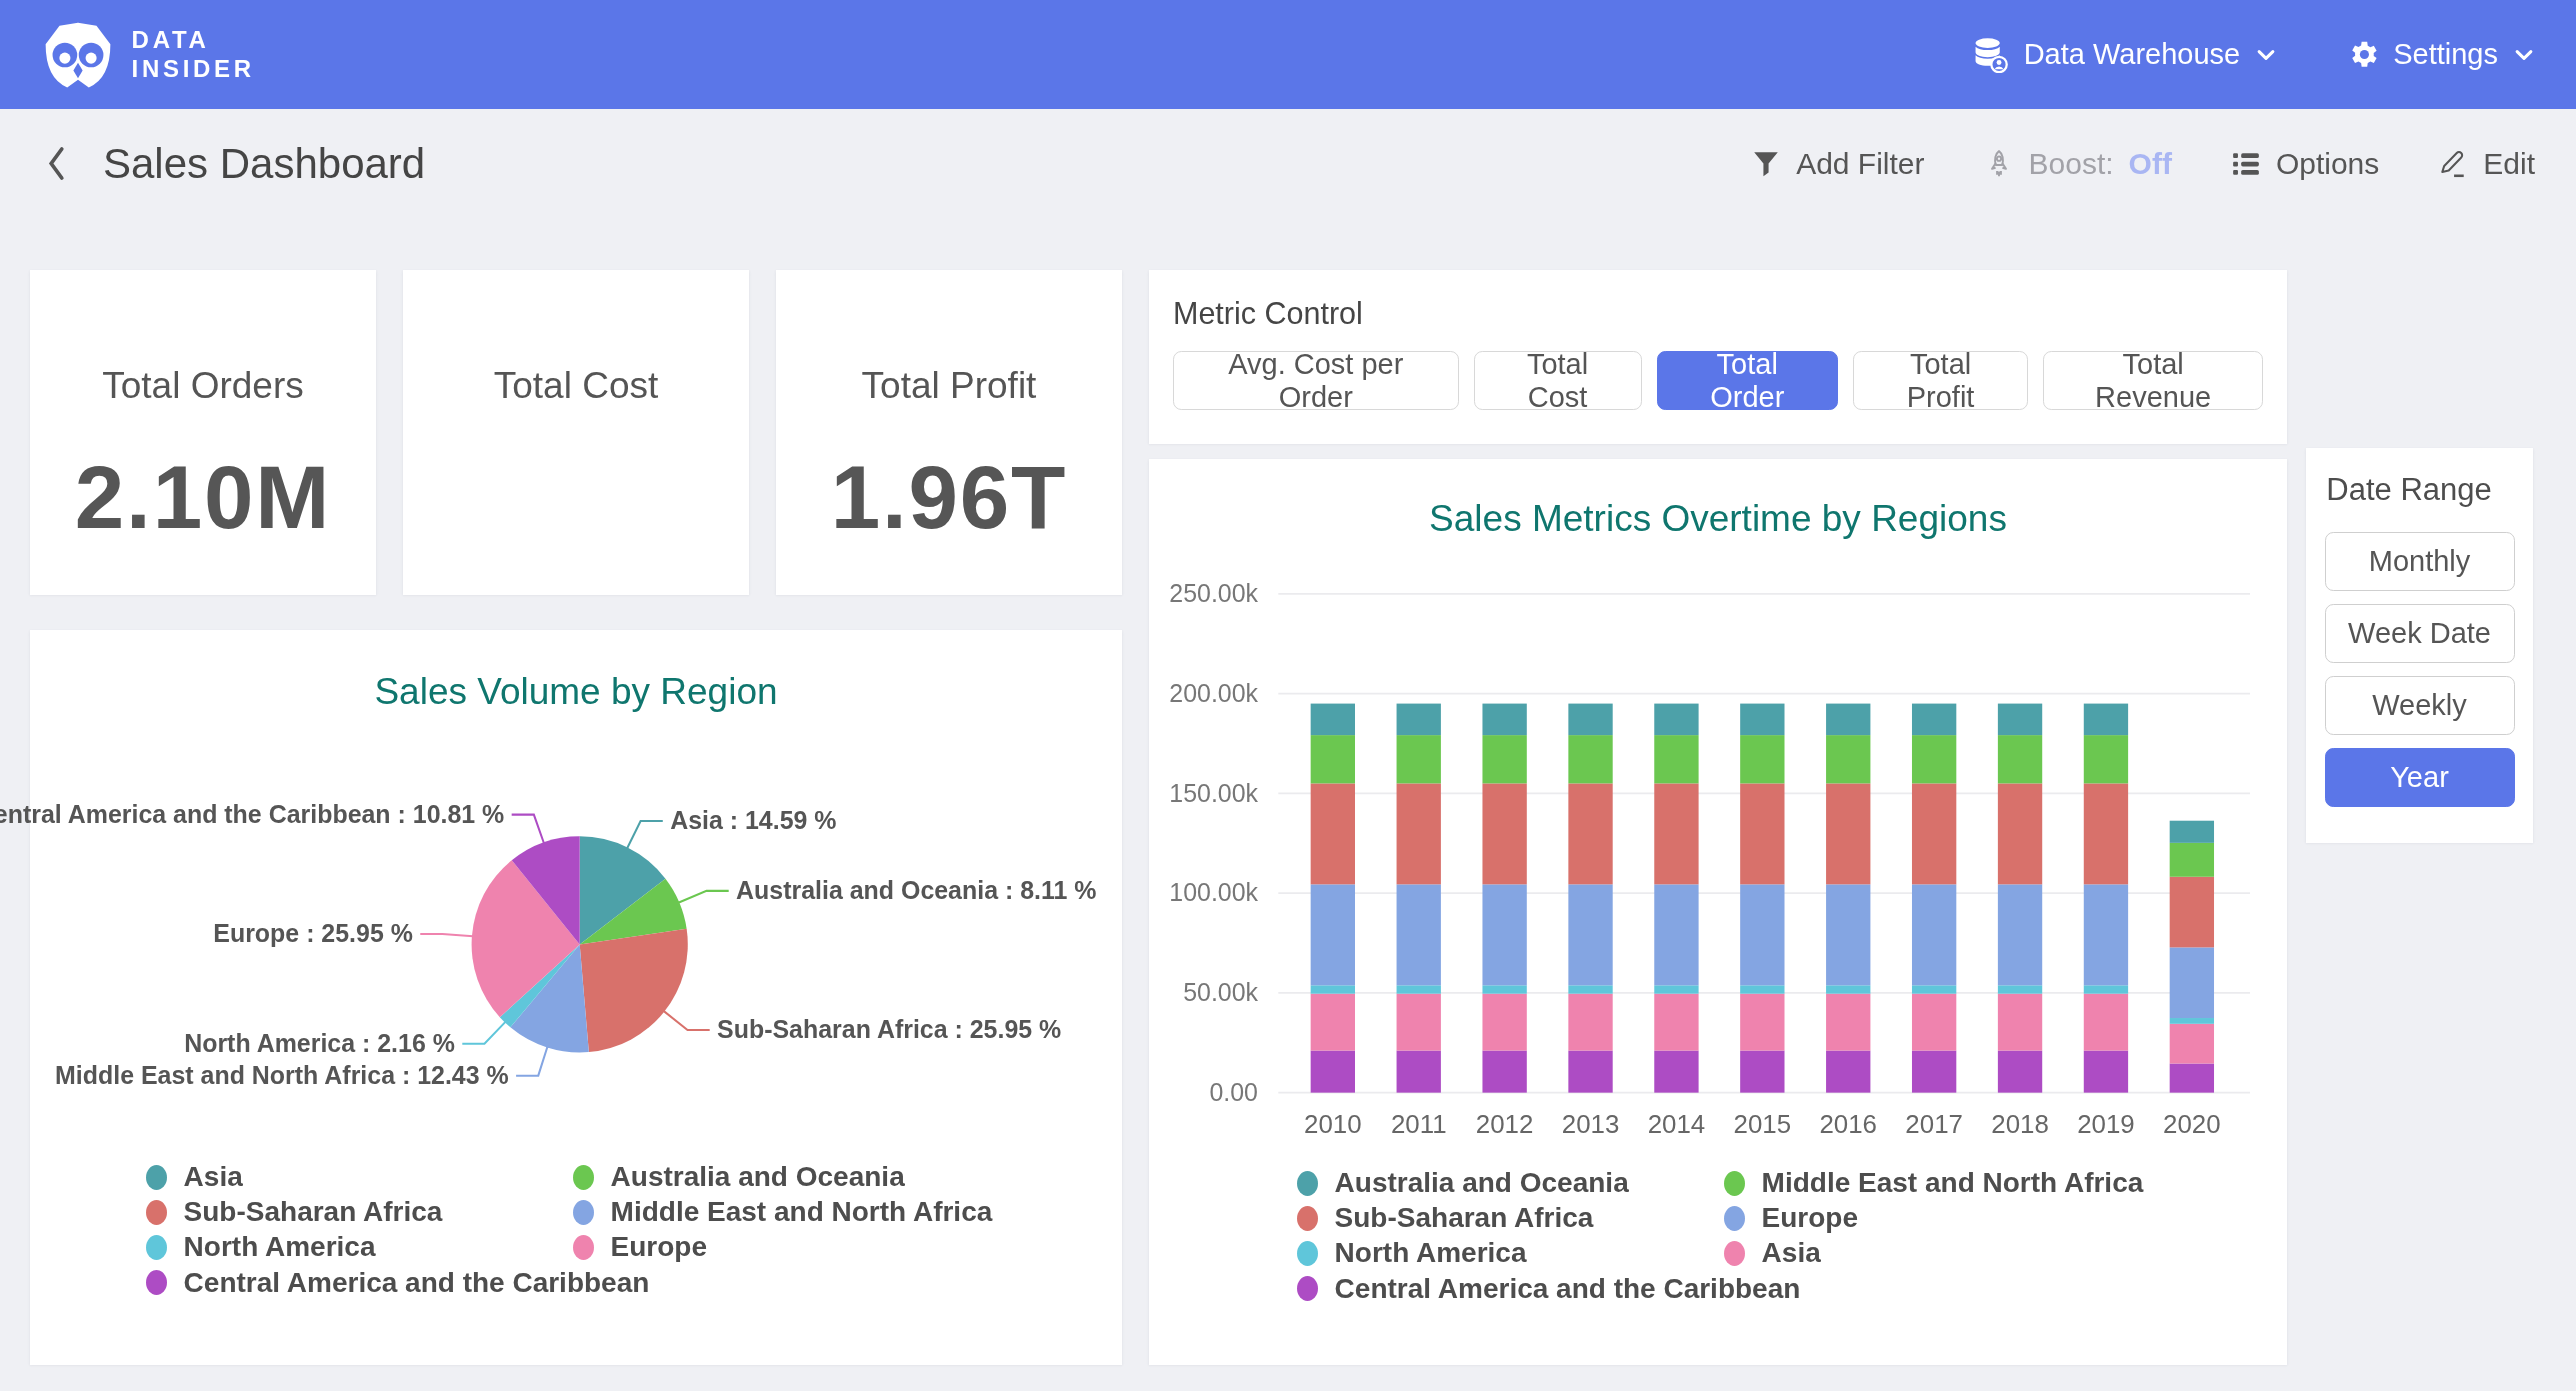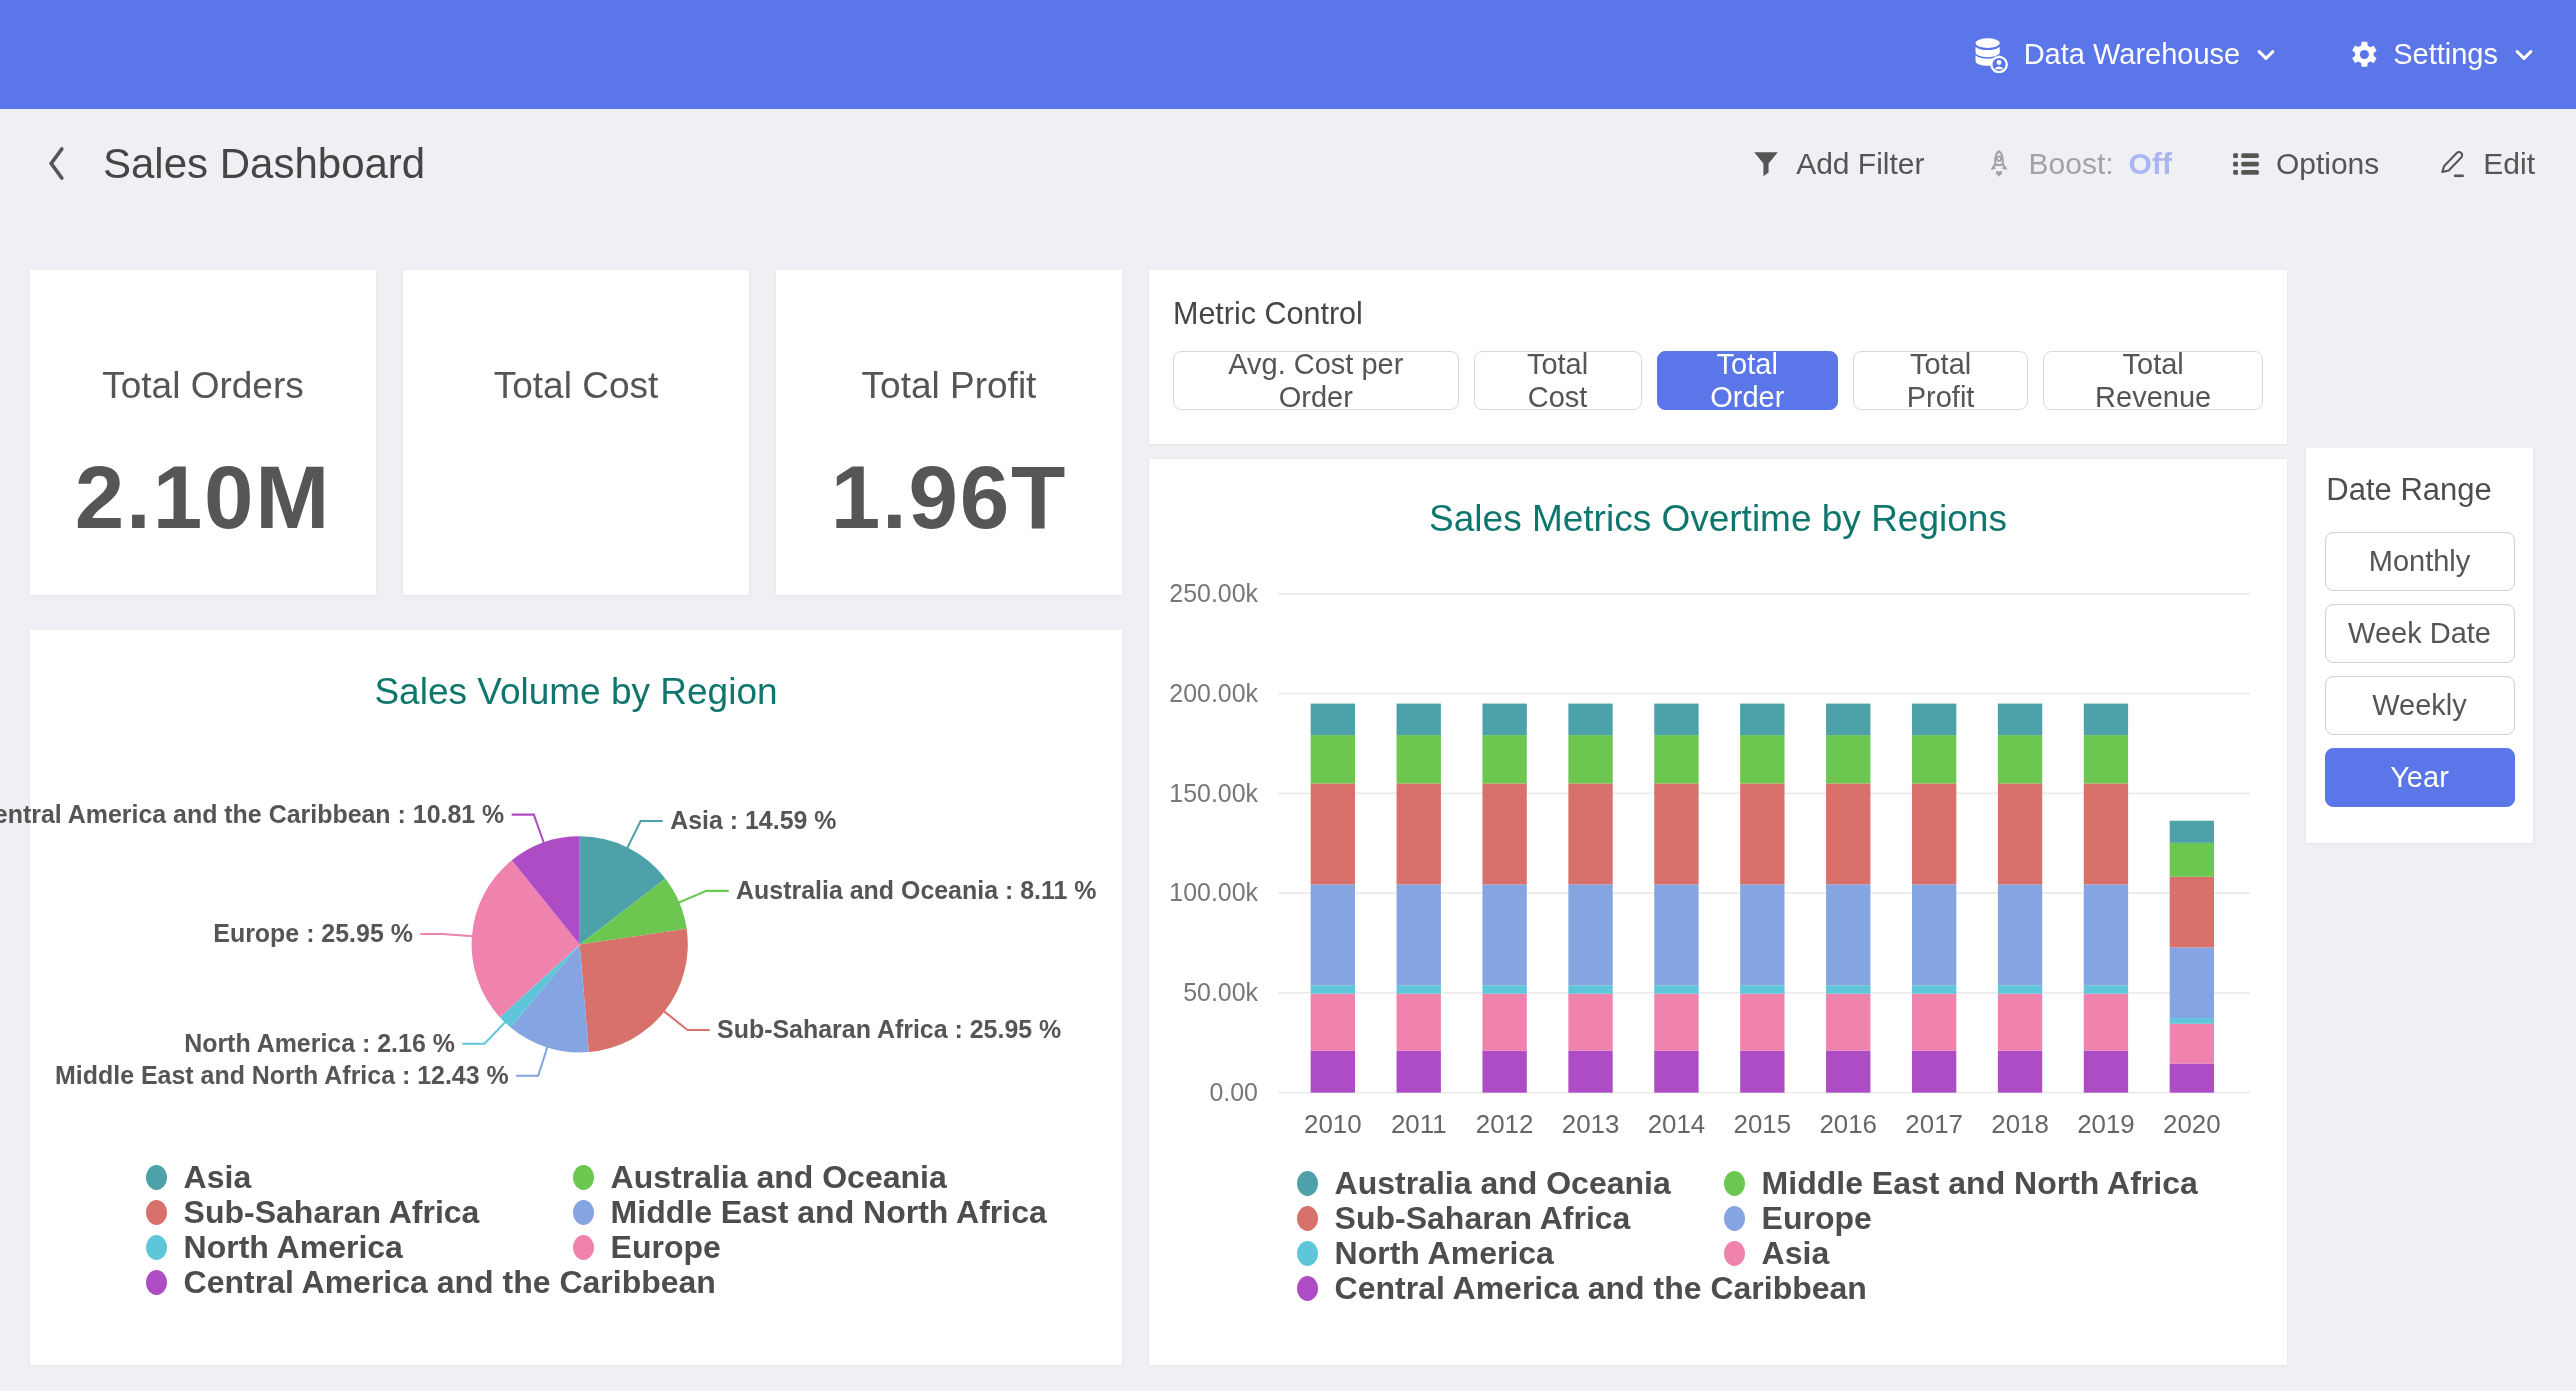--- a/index.html
+++ b/index.html
@@ -48,36 +48,53 @@
   .bar-card .chart-title { top:39px; }
   .chart-svg { position:absolute; left:0; top:0; }
 
   .legend { position:absolute; display:flex; }
   .pie-legend { left:116px; top:534px; }
   .bar-legend { left:148px; top:711px; }
   .legend-col { display:flex; flex-direction:column; gap:9.2px; }
   .legend-col:first-child { width:427px; }
   .legend-item { display:flex; align-items:center; gap:16.6px; height:26px; cursor:pointer; }
   .legend-dot { width:21px; height:25px; border-radius:50%; flex:0 0 auto; }
-  .legend-label { font-size:32px; font-weight:bold; color:#4d4d4d; white-space:nowrap; }
+  .legend-label { font-size:28px; font-weight:bold; color:#4d4d4d; white-space:nowrap; }
 
   .date-card { left:2306px; top:448px; width:227px; height:395px; padding:24px 18.5px; }
   .date-title { font-size:31px; color:#4d4d4d; margin-bottom:24px; padding-left:1.8px; }
   .dbtn { width:190px; height:59px; margin-bottom:13px; display:flex; align-items:center; justify-content:center;
           border:1.8px solid #cfcfcf; border-radius:8.3px; background:#fff; font-size:29px; color:#555; cursor:pointer; }
   .dbtn.active { background:#5b76e8; border-color:#5b76e8; color:#fff; }
 
   svg text { font-family:"Liberation Sans", sans-serif; }
 </style>
 </head>
 <body>
 
 <div id="app">
 
   <div class="topnav">
+    <div class="brand">
+      <span style="display:flex;">
+        <svg width="74" height="74" viewBox="0 0 48 48">
+          <path d="M24 3 L45 17 Q45 39 31 45 L24 40 L17 45 Q3 39 3 17 Z" fill="#fff"></path>
+          <polygon points="24,3 36,5 45,17 24,11 3,17 12,5" fill="#fff"></polygon>
+          <circle cx="15.5" cy="24" r="8" fill="#5b76e8"></circle>
+          <circle cx="32.5" cy="24" r="8" fill="#5b76e8"></circle>
+          <circle cx="15.5" cy="26" r="3.6" fill="#fff"></circle>
+          <circle cx="32.5" cy="26" r="3.6" fill="#fff"></circle>
+          <polygon points="24,29 27,34 24,39 21,34" fill="#5b76e8"></polygon>
+        </svg>
+      </span>
+      <div class="brand-text">
+        <span>DATA</span>
+        <span>INSIDER</span>
+      </div>
+    </div>
 
     <div class="nav-items">
 
       <div class="nav-item">
         <span style="display:flex;">
           <svg width="37" height="37" viewBox="0 0 26 26">
             <ellipse cx="11" cy="5" rx="8.5" ry="3.4" fill="#fff"></ellipse>
             <path d="M2.5 7.5 v4 c0 1.9 3.8 3.4 8.5 3.4 s8.5-1.5 8.5-3.4 v-4 c-1.5 1.6-4.6 2.4-8.5 2.4 s-7-0.8-8.5-2.4 Z" fill="#fff"></path>
             <path d="M2.5 13.5 v4 c0 1.9 3.8 3.4 8.5 3.4 1 0 2-.07 2.9-.2 a6.5 6.5 0 0 1 5.6-5 v-2.2 c-1.5 1.6-4.6 2.4-8.5 2.4 s-7-0.8-8.5-2.4 Z" fill="#fff"></path>
             <circle cx="19" cy="20" r="5.4" fill="#5b76e8" stroke="#fff" stroke-width="1.6"></circle>

